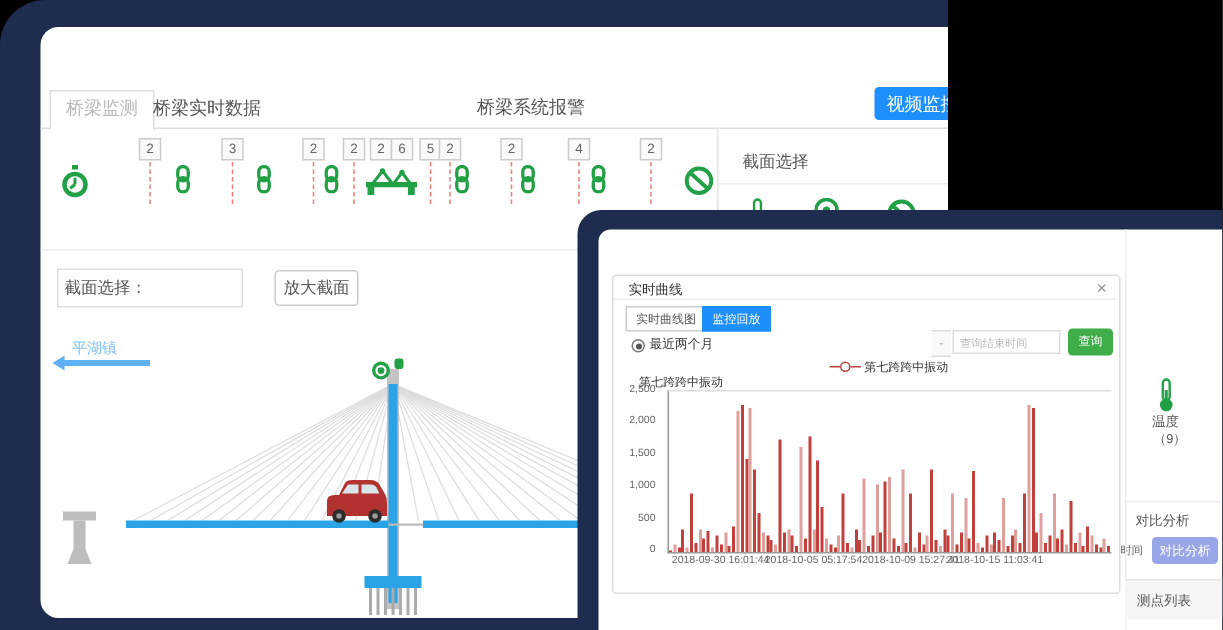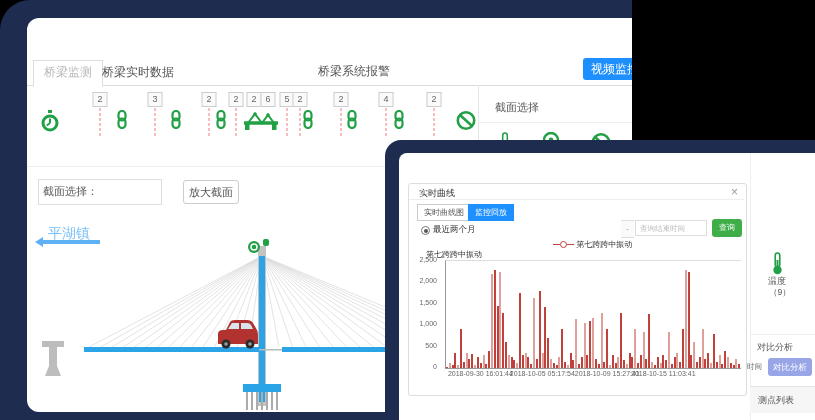--- a/index.html
+++ b/index.html
@@ -23,21 +23,21 @@
   #legend-panel-div{left:451px;top:104px;width:282px;height:0;border-top:1px solid #eee;}
   #panel-icons{left:451px;top:108px;width:282px;height:40px;}
   
   #sec-group{left:11px;top:161px;width:122px;height:24px;border:1px solid #ddd;}
   #sec-label{left:16px;top:166px;font-size:11px;color:#555;}
   #sec-select{left:70px;top:163px;width:61px;height:20px;border:1px solid #ddd;background:#fff;cursor:pointer;}
   #sec-select-val{left:6px;top:4px;font-size:10px;color:#444;}
   #sec-caret{right:3px;top:6px;font-size:7px;color:#666;}
   #zoom-btn{left:156px;top:162px;width:54px;height:22px;border:1px solid #ccc;border-radius:3px;background:#fff;font-size:11px;color:#555;text-align:center;line-height:22px;cursor:pointer;}
   
-  #dir-label{left:21px;top:207px;font-size:14px;color:#7cc0f8;}
+  #dir-label{left:21px;top:207px;font-size:10px;color:#7cc0f8;}
   #dir-arrow{left:11px;top:222px;width:62px;height:4px;background:#5fb1f5;}
   #dir-arrow:before{content:"";position:absolute;left:-8px;top:-3px;border:5px solid transparent;border-right:8px solid #5fb1f5;}
   #bridge-wrap{left:0;top:210px;width:451px;height:184px;overflow:hidden;}
   
   #black-box{left:632px;top:0;width:183px;height:153px;background:#000;}
   
   #modal{left:385px;top:140px;width:430px;height:280px;background:#1d2c4f;border-radius:16px 0 0 0;}
   #modal-inner{position:absolute;left:14px;top:13px;right:0;bottom:0;background:#fff;border-radius:8px 0 0 0;}
   #blue-frag{left:13px;top:126px;width:5px;height:22px;background:#1e8fff;}
   

